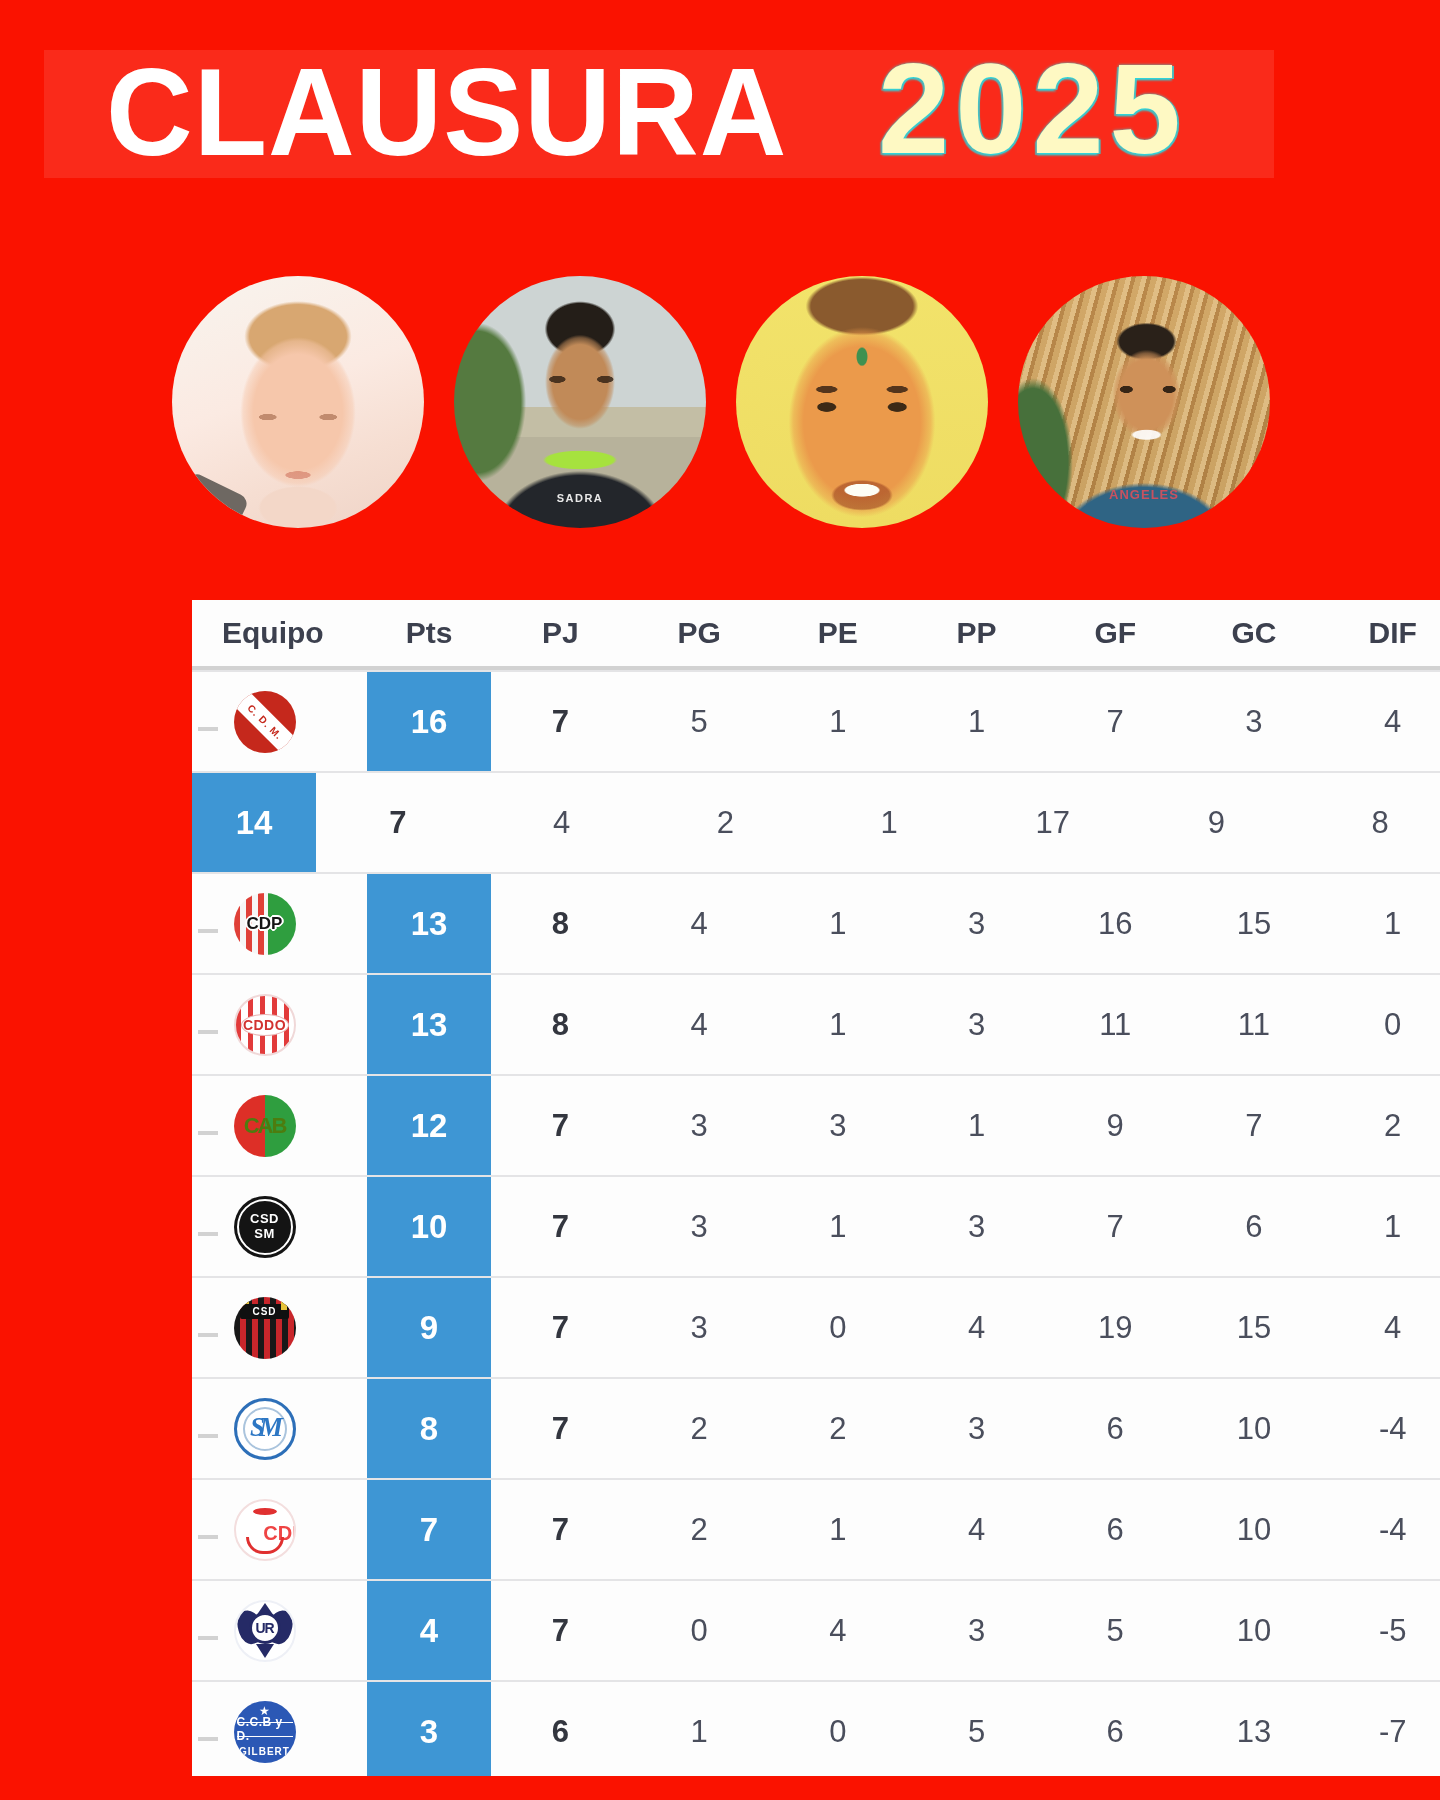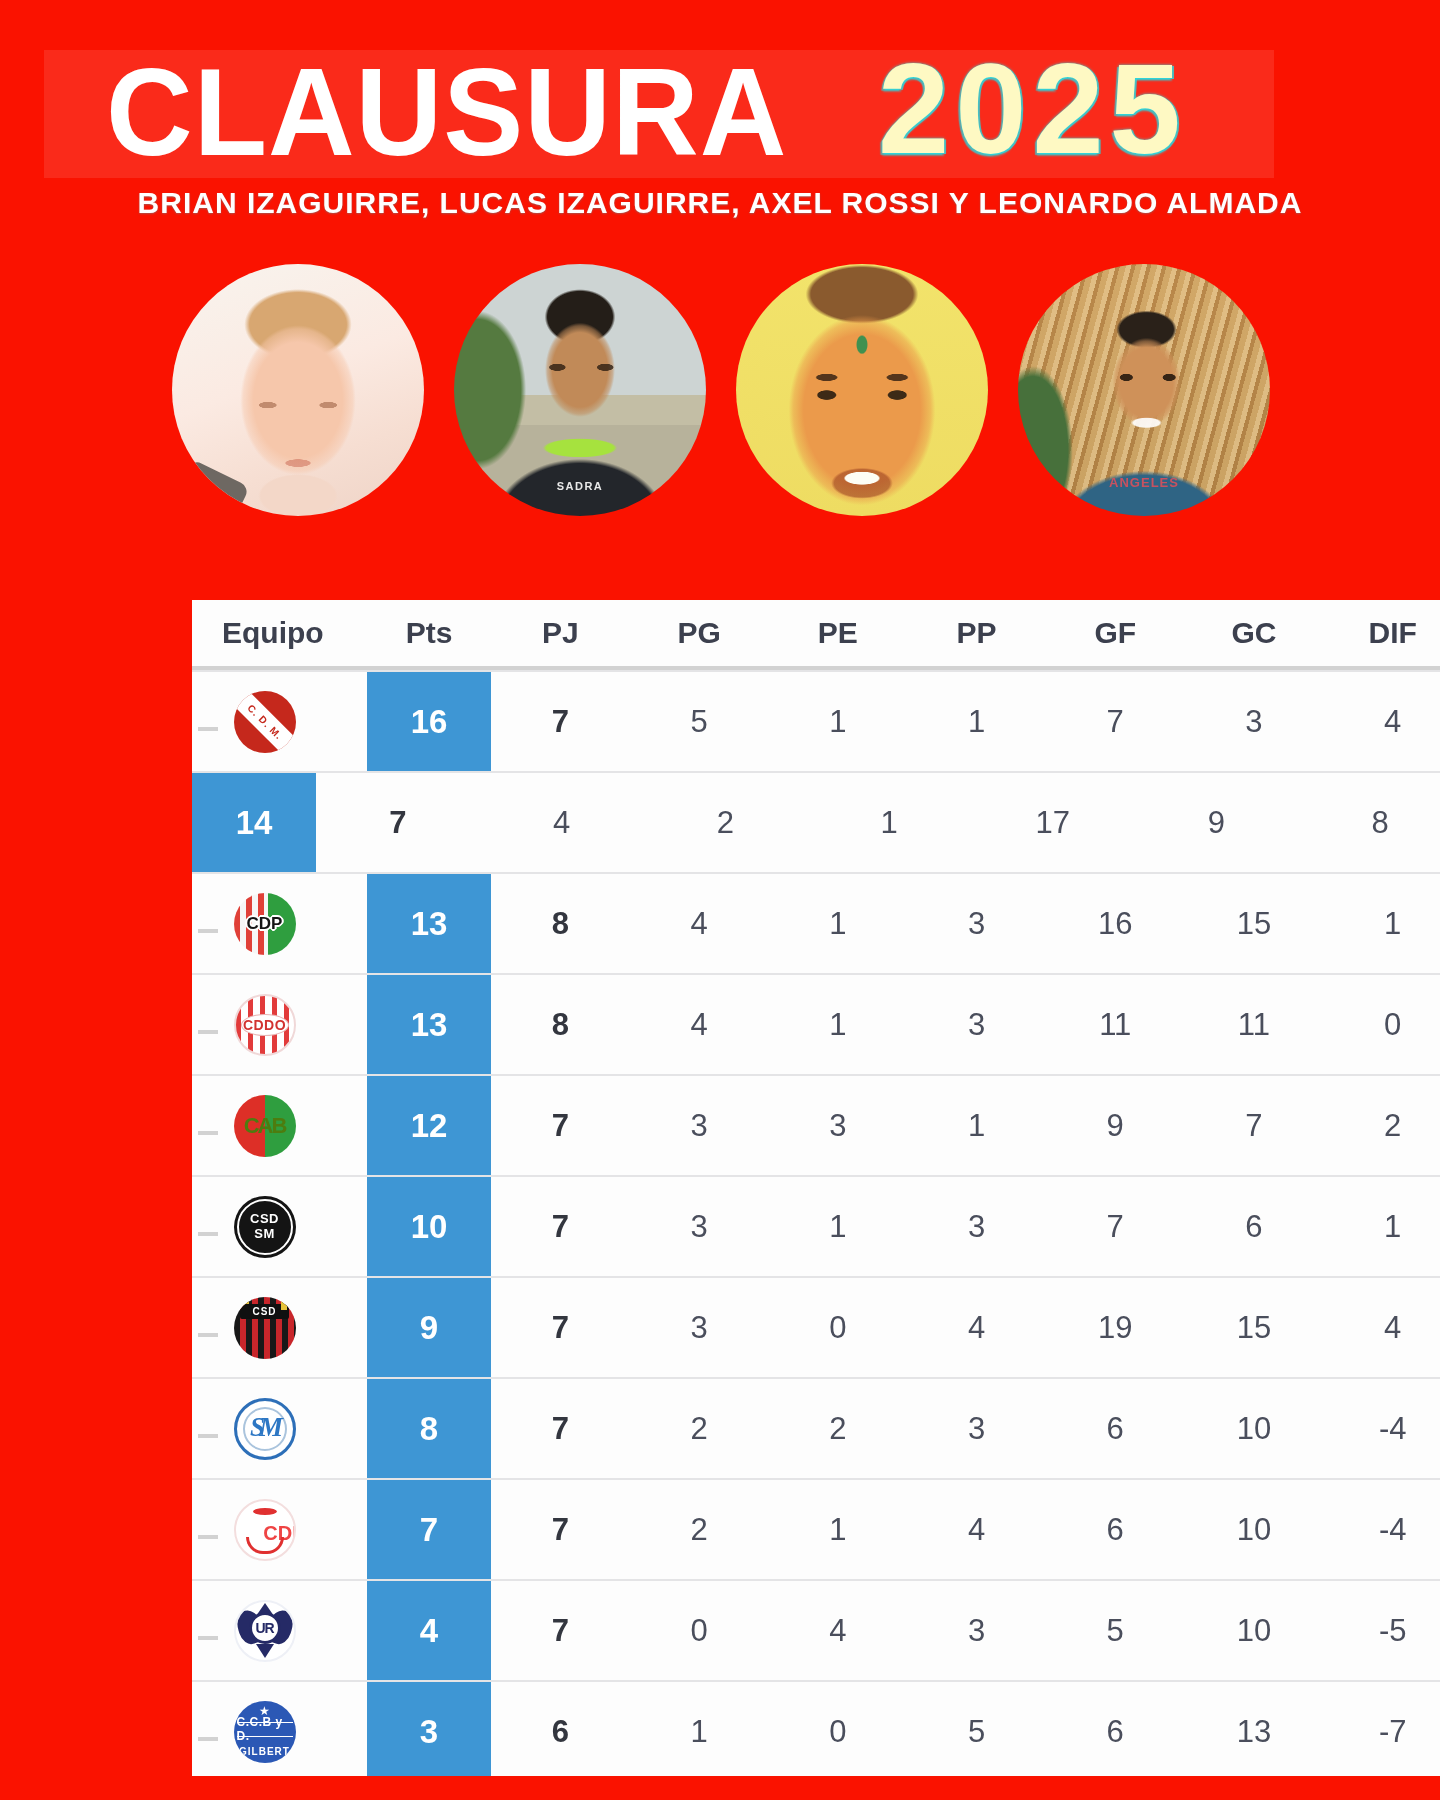--- a/index.html
+++ b/index.html
@@ -24,21 +24,21 @@
     letter-spacing:6px;white-space:nowrap;
     text-shadow:0 0 3px #2ad9e0,2px 1px 0 rgba(42,217,224,.75),-2px 2px 1px rgba(42,217,224,.6),0 3px 2px rgba(42,217,224,.5);
   }
   .subtitle{
     position:absolute;left:0;top:186px;width:1440px;text-align:center;
     font-size:30px;font-weight:bold;color:#ffffff;letter-spacing:1px;white-space:nowrap;
     text-shadow:0 1px 2px rgba(20,200,210,0.35);
   }
 
   
-  .photos{position:absolute;left:0;top:264px;width:1440px;height:252px;}
+  .photos{position:absolute;left:0;top:276px;width:1440px;height:252px;}
   .photo{position:absolute;top:0;width:252px;height:252px;border-radius:50%;overflow:hidden;}
   .p1{left:172px;
     background:
       radial-gradient(ellipse 20px 6px at 50% 79%, rgba(200,100,80,.5) 0 60%, transparent 66%),
       radial-gradient(ellipse 14px 5px at 38% 56%, rgba(150,90,60,.55) 0 60%, transparent 66%),
       radial-gradient(ellipse 14px 5px at 62% 56%, rgba(150,90,60,.55) 0 60%, transparent 66%),
       radial-gradient(ellipse 62px 34px at 50% 92%, #f3d7c8 0 60%, transparent 64%),
       radial-gradient(ellipse 74px 96px at 50% 54%, #f6c7ab 0 60%, rgba(246,199,171,0.45) 74%, transparent 78%),
       radial-gradient(ellipse 88px 58px at 50% 24%, #d8a771 0 55%, transparent 61%),
       linear-gradient(160deg,#f8f4ee 0%,#fbeae2 45%,#f6ded2 72%,#eed3c6 100%);
@@ -148,21 +148,20 @@
   .b-gil .gname{position:absolute;bottom:6px;left:0;width:100%;text-align:center;color:#fff;font-size:10px;font-weight:bold;letter-spacing:1px;}
 </style>
 </head>
 <body>
 
 <div class="page">
 
   <div class="title-band"></div>
   <div class="title-main">CLAUSURA</div>
   <div class="title-year">2025</div>
-  <div class="subtitle">BRIAN IZAGUIRRE, LUCAS IZAGUIRRE, AXEL ROSSI Y LEONARDO ALMADA</div>
 
   <div class="photos">
     <div class="photo p1"></div>
     <div class="photo p2">
       <span class="shirt-text">SADRA</span>
     </div>
     <div class="photo p3"></div>
     <div class="photo p4">
       <span class="shirt-text">ANGELES</span>
     </div>

